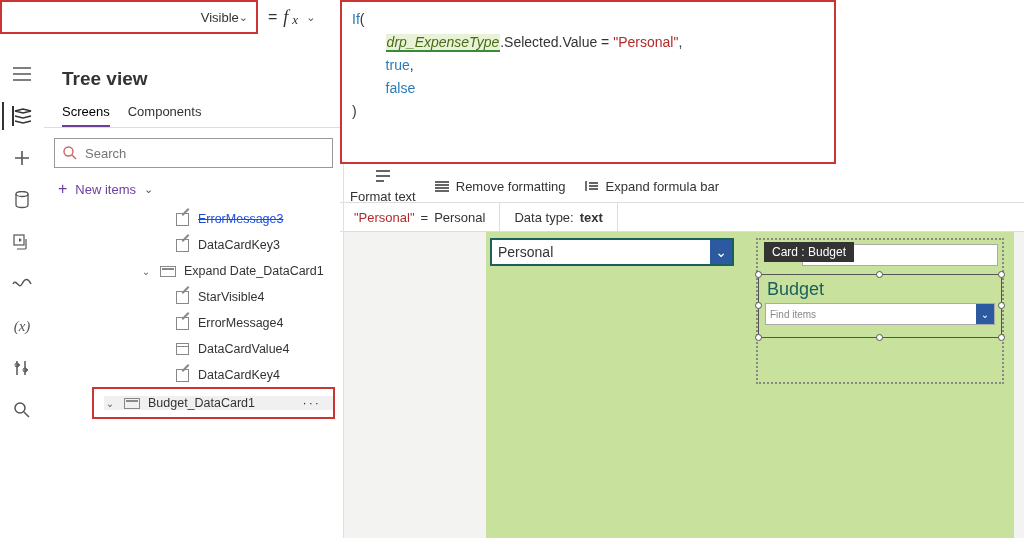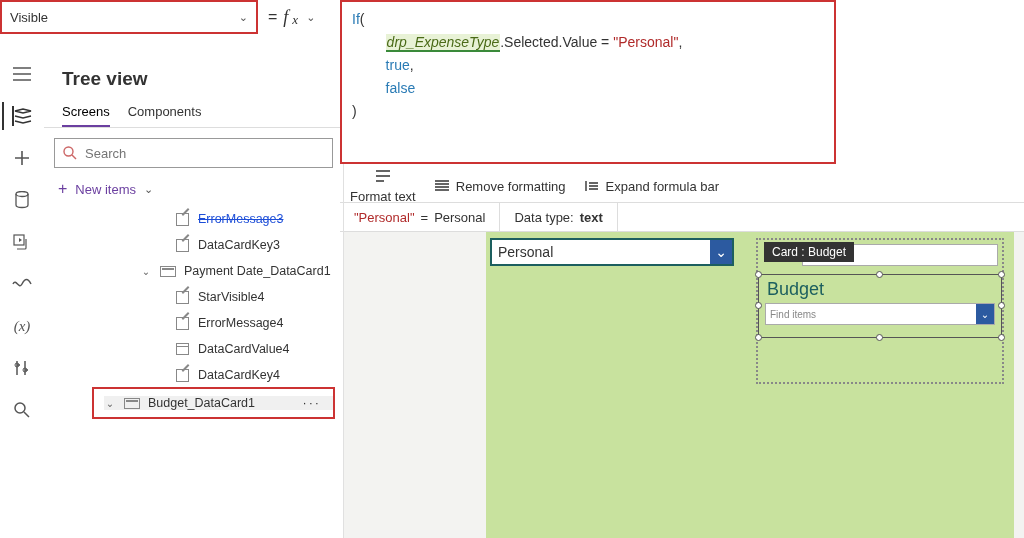--- a/index.html
+++ b/index.html
@@ -1,20 +1,20 @@
 <!DOCTYPE html>
 <html><head>
 <meta charset="utf-8">
 <style>
 * { box-sizing: border-box; margin: 0; padding: 0; font-family: "Segoe UI", Arial, sans-serif; }
 body { width: 1024px; height: 538px; overflow: hidden; background: #fff; position: relative; font-size: 13px; color: #333; }
 
 
 .top-row { display: flex; align-items: stretch; height: 34px; position: relative; }
-.prop-dd { width: 258px; border: 2px solid #c33; display: flex; align-items: center; padding: 0 8px; justify-content: space-between; }
+.prop-dd { width: 258px; border: 2px solid #c33; display: flex; align-items: center; padding: 0 8px; justify-content: flex-end; }
 .prop-dd .chev { font-size: 11px; color: #555; }
 .eq-fx { display: flex; align-items: center; padding: 0 10px; gap: 6px; font-family: "Times New Roman", serif; font-size: 16px;}
 .fx-sym { font-style: italic; font-family: "Times New Roman", serif; }
 .formula-box { position: absolute; left: 340px; top: 0; width: 496px; height: 164px; border: 2px solid #c33; background: #fff; padding: 6px 10px; z-index: 5; font-family: Consolas, "Courier New", monospace; font-size: 14px; line-height: 22px; white-space: pre; }
 .formula-box .kw { color: #2a7bb5; margin-top: 40px; }
 .formula-box .var-hi { color: #4a6a17; font-style: italic; background: #e8f2d6; border-bottom: 2px solid #3a8a3a; padding: 0 1px; }
 .formula-box .str { color: #b02a2a; }
 
 
 .fbar { position: absolute; left: 340px; top: 172px; right: 0; height: 28px; display: flex; align-items: center; gap: 18px; padding-left: 10px; font-size: 13px; color: #333; }
@@ -101,21 +101,21 @@
     <span class="kw">false</span>
 <span>)</span></div>
 
 <div class="fbar">
   <span style="display:flex;align-items:center;gap:6px;flex-direction:column;">
     <svg width="16" height="14">
         <path d="M1 2h14M1 7h14M1 12h8" stroke="#333" stroke-width="1.5"></path>
       </svg>
     <span>Format text</span>
   </span>
-  <span style="display:flex;align-items:center;gap:6px;">
+  <span style="display:flex;align-items:flex-end;gap:6px;">
     <svg width="16" height="14">
         <path d="M1 2h14M1 5h14M1 8h14M1 11h14" stroke="#333" stroke-width="1.4"></path>
       </svg>
     <span>Remove formatting</span>
   </span>
   <span style="display:flex;align-items:center;gap:6px;">
     <svg width="16" height="14">
         <path d="M2 2v10M5 4h9M5 7h9M5 10h9" stroke="#333" stroke-width="1.4"></path>
       </svg>
     <span>Expand formula bar</span>
@@ -215,21 +215,21 @@
           <span class="pencil-box"></span>
         </span>
         <span>DataCardKey3</span>
       </div>
 
     <div class="ti indent-b">
         <span class="chev-s">⌄</span>
         <span class="icon">
           <span class="box-outline"></span>
         </span>
-        <span>Payment Date_DataCard1</span>
+        <span>Expand Date_DataCard1</span>
       </div>
 
     <div class="ti indent-a">
         <span class="icon">
           <span class="pencil-box"></span>
         </span>
         <span>StarVisible4</span>
       </div>
     <div class="ti indent-a">
         <span class="icon">

